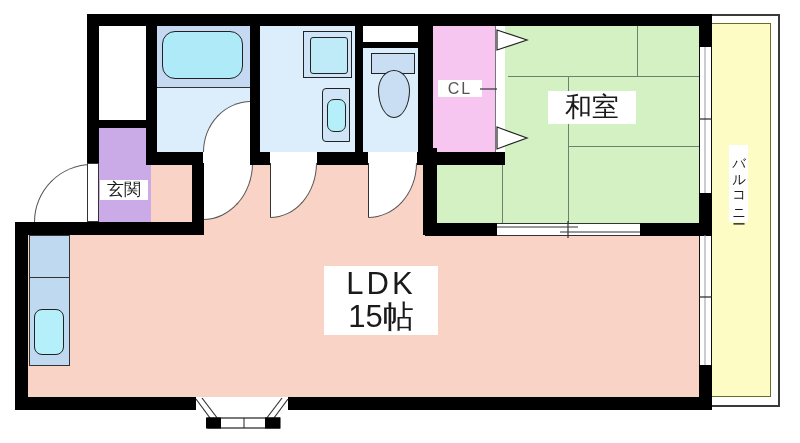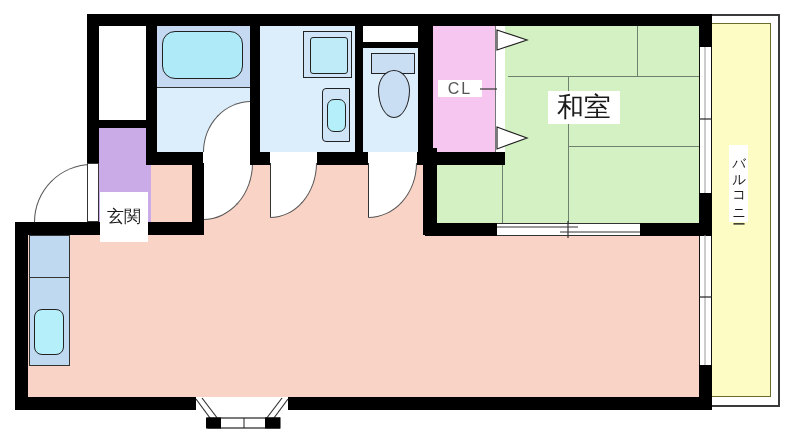--- a/index.html
+++ b/index.html
@@ -85,28 +85,32 @@
   <div class="abs wall" style="left:253px;top:152px;width:17px;height:13px;"></div>
   <div class="abs wall" style="left:317px;top:152px;width:51px;height:13px;"></div>
   <div class="abs wall" style="left:417px;top:152px;width:16px;height:13px;"></div>
   <div class="abs wall" style="left:425px;top:152px;width:80px;height:13px;"></div>
   <div class="abs wall" style="left:425px;top:223px;width:72px;height:13px;"></div>
   <div class="abs wall" style="left:640px;top:223px;width:72px;height:13px;"></div>
   <div class="abs wall" style="left:699px;top:14px;width:13px;height:33px;"></div>
   <div class="abs wall" style="left:699px;top:193px;width:13px;height:42px;"></div>
   <div class="abs wall" style="left:699px;top:365px;width:13px;height:45px;"></div>
 
-  <div class="abs lbl" style="left:100px;top:192px;width:48px;font-size:17px;padding:16px 0;">
+  <div class="abs lbl" style="left:100px;top:180px;width:48px;font-size:17px;padding:1px 0;">
     <span>玄関</span>
   </div>
   <div class="abs lbl" style="left:438px;top:80px;width:44px;font-size:16px;color:#555;letter-spacing:2px;">
     <span>CL</span>
   </div>
-  <div class="abs lbl" style="left:548px;top:91px;width:72px;font-size:27px;padding:2px 0;">
+  <div class="abs lbl" style="left:548px;top:91px;width:88px;font-size:27px;padding:2px 0;">
     <div>和室</div>
+  </div>
+  <div class="abs lbl" style="left:324px;top:266px;width:114px;font-size:31px;padding:1px 0;">
+    <div style="letter-spacing:3px;">LDK</div>
+    <div>15帖</div>
   </div>
   <div class="abs lbl" style="left:729px;top:145px;font-size:13.5px;padding:3px 2px;writing-mode:vertical-rl;letter-spacing:2px;">
     <span>バルコニー</span>
   </div>
 
   <svg width="800" height="443" viewBox="0 0 800 443">
 
     <polygon points="497,30 527,40 497,50" fill="#fff" stroke="#222" stroke-width="1.2"></polygon>
     <polygon points="497,127 527,138 497,149" fill="#fff" stroke="#222" stroke-width="1.2"></polygon>
     <line x1="480" y1="89" x2="497" y2="89" stroke="#333" stroke-width="1.2"></line>

